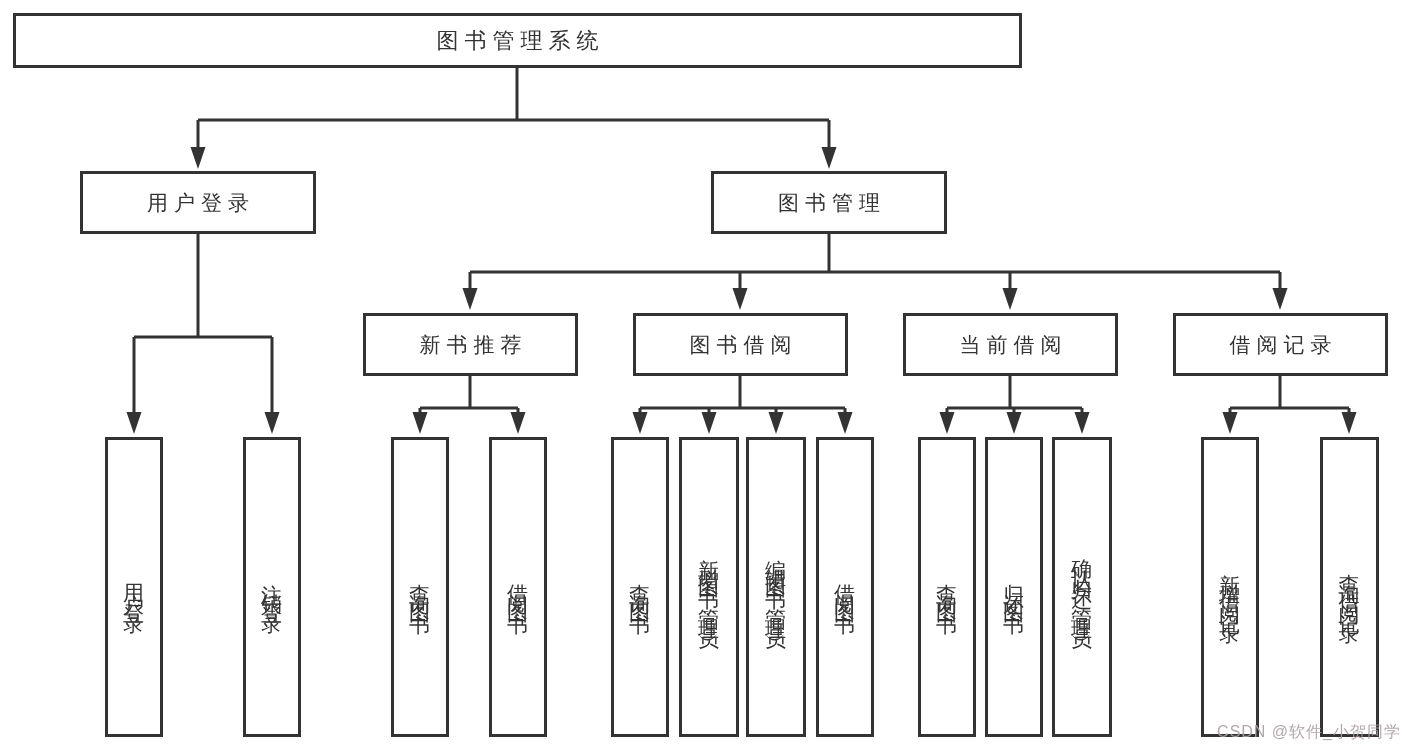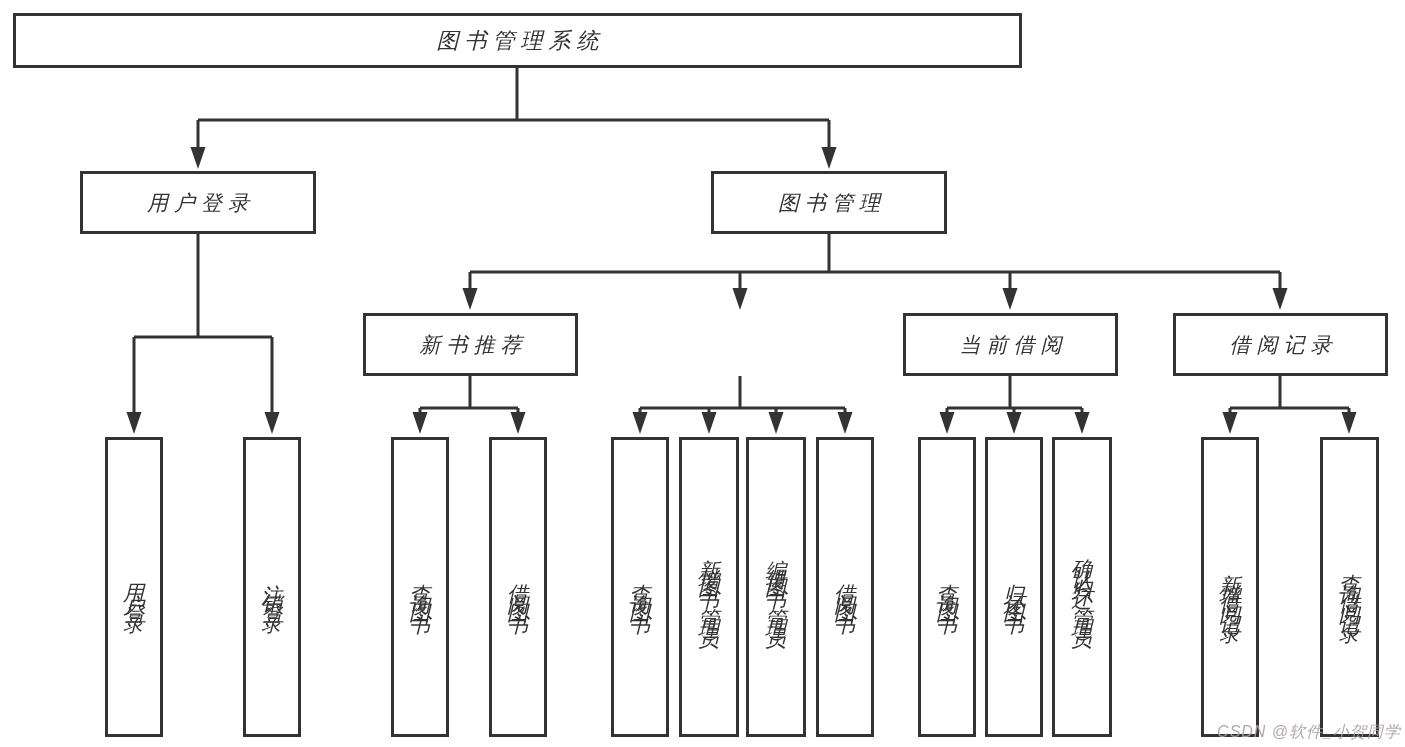--- a/index.html
+++ b/index.html
@@ -2,21 +2,20 @@
 <html><head>
 <meta charset="utf-8">
 <style>
   html,body{margin:0;padding:0;background:#ffffff;}
   .stage{
     position:relative;
     width:1405px;height:745px;
     background:#ffffff;
     font-family:"Liberation Sans","DejaVu Sans",sans-serif;
     overflow:hidden;
-    font-style:italic;
   }
   .connector-layer{position:absolute;left:0;top:0;z-index:0;}
   .node,.vnode{
     position:absolute;box-sizing:border-box;
     border:3px solid #333333;background:#ffffff;
     display:flex;align-items:center;justify-content:center;
     z-index:1;
   }
   .node .lbl{
     font-size:21px;color:#333333;letter-spacing:6px;text-indent:6px;
@@ -87,20 +86,23 @@
   <div class="node" style="left:80px;top:171px;width:236px;height:63px;">
     <span class="lbl">用户登录</span>
   </div>
   <div class="node" style="left:711px;top:171px;width:236px;height:63px;">
     <span class="lbl">图书管理</span>
   </div>
 
   <div class="node" style="left:363px;top:313px;width:215px;height:63px;">
     <span class="lbl">新书推荐</span>
   </div>
+  <div class="node" style="left:633px;top:313px;width:215px;height:63px;">
+    <span class="lbl">图书借阅</span>
+  </div>
   <div class="node" style="left:1173px;top:313px;width:215px;height:63px;">
     <span class="lbl">借阅记录</span>
   </div>
   <div class="node" style="left:903px;top:313px;width:215px;height:63px;">
     <span class="lbl">当前借阅</span>
   </div>
 
   <div class="vnode" style="left:105px;top:437px;width:58px;height:300px;">
     <span class="lbl">用户登录</span>
   </div>

